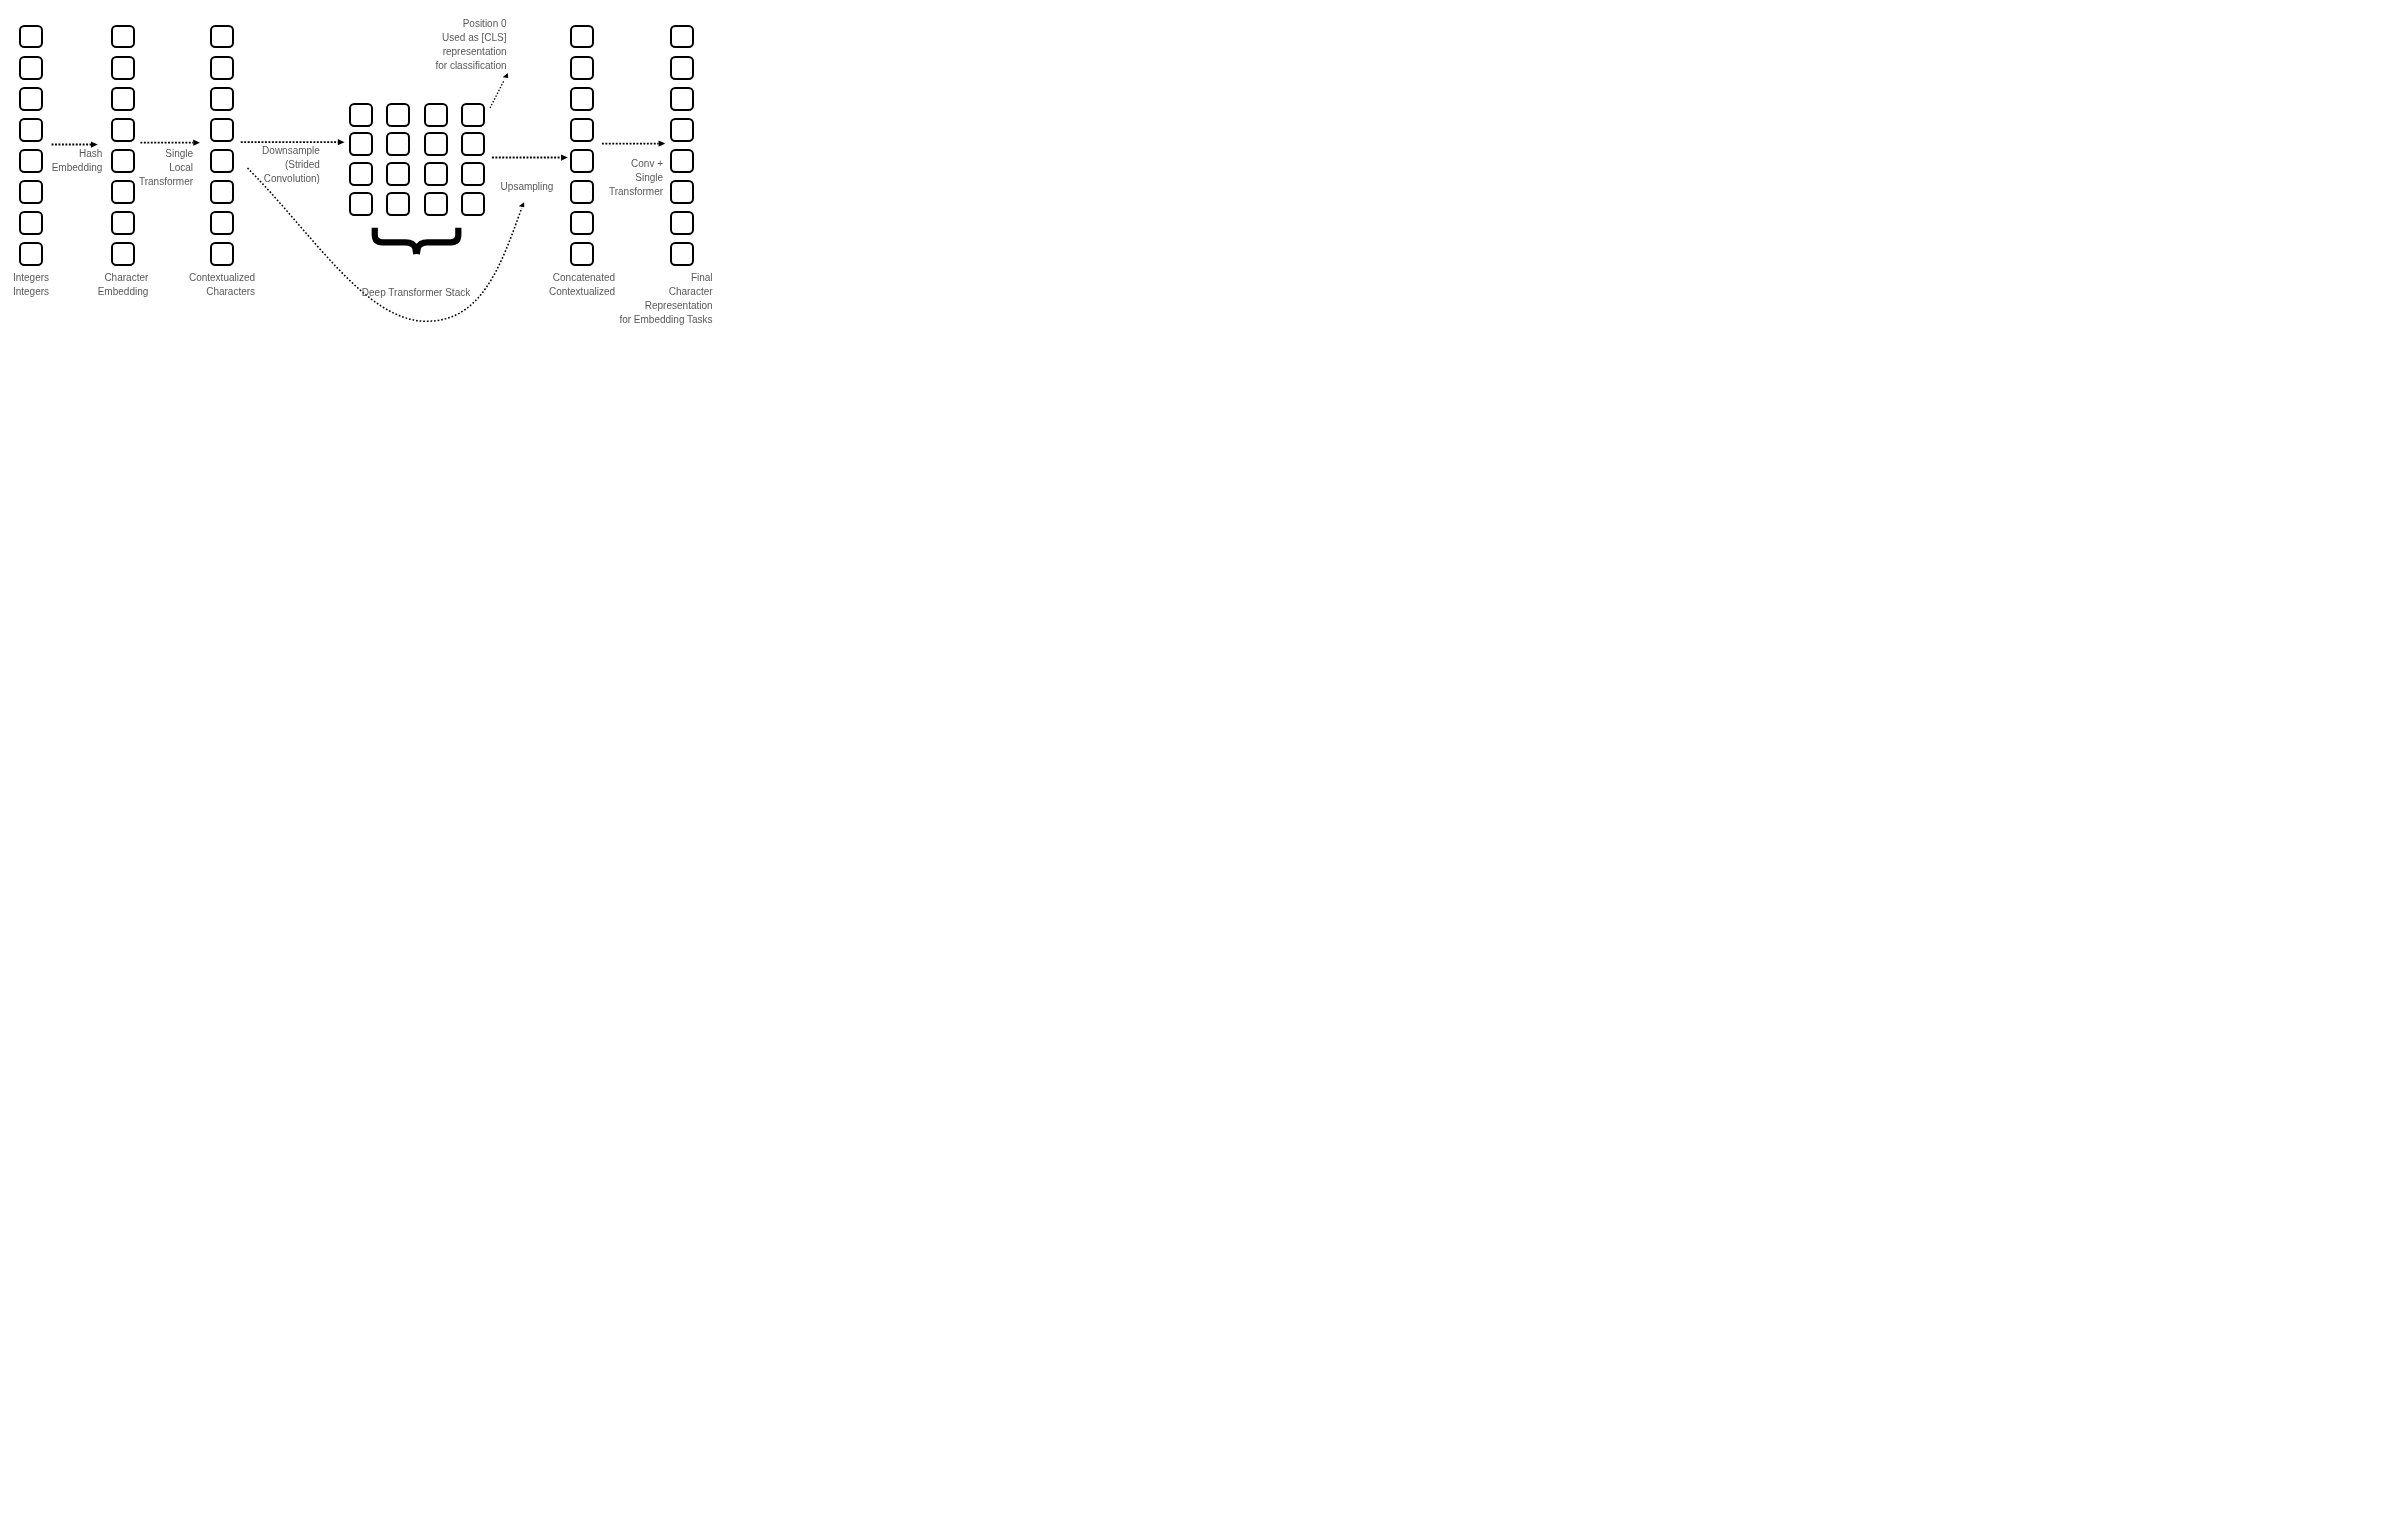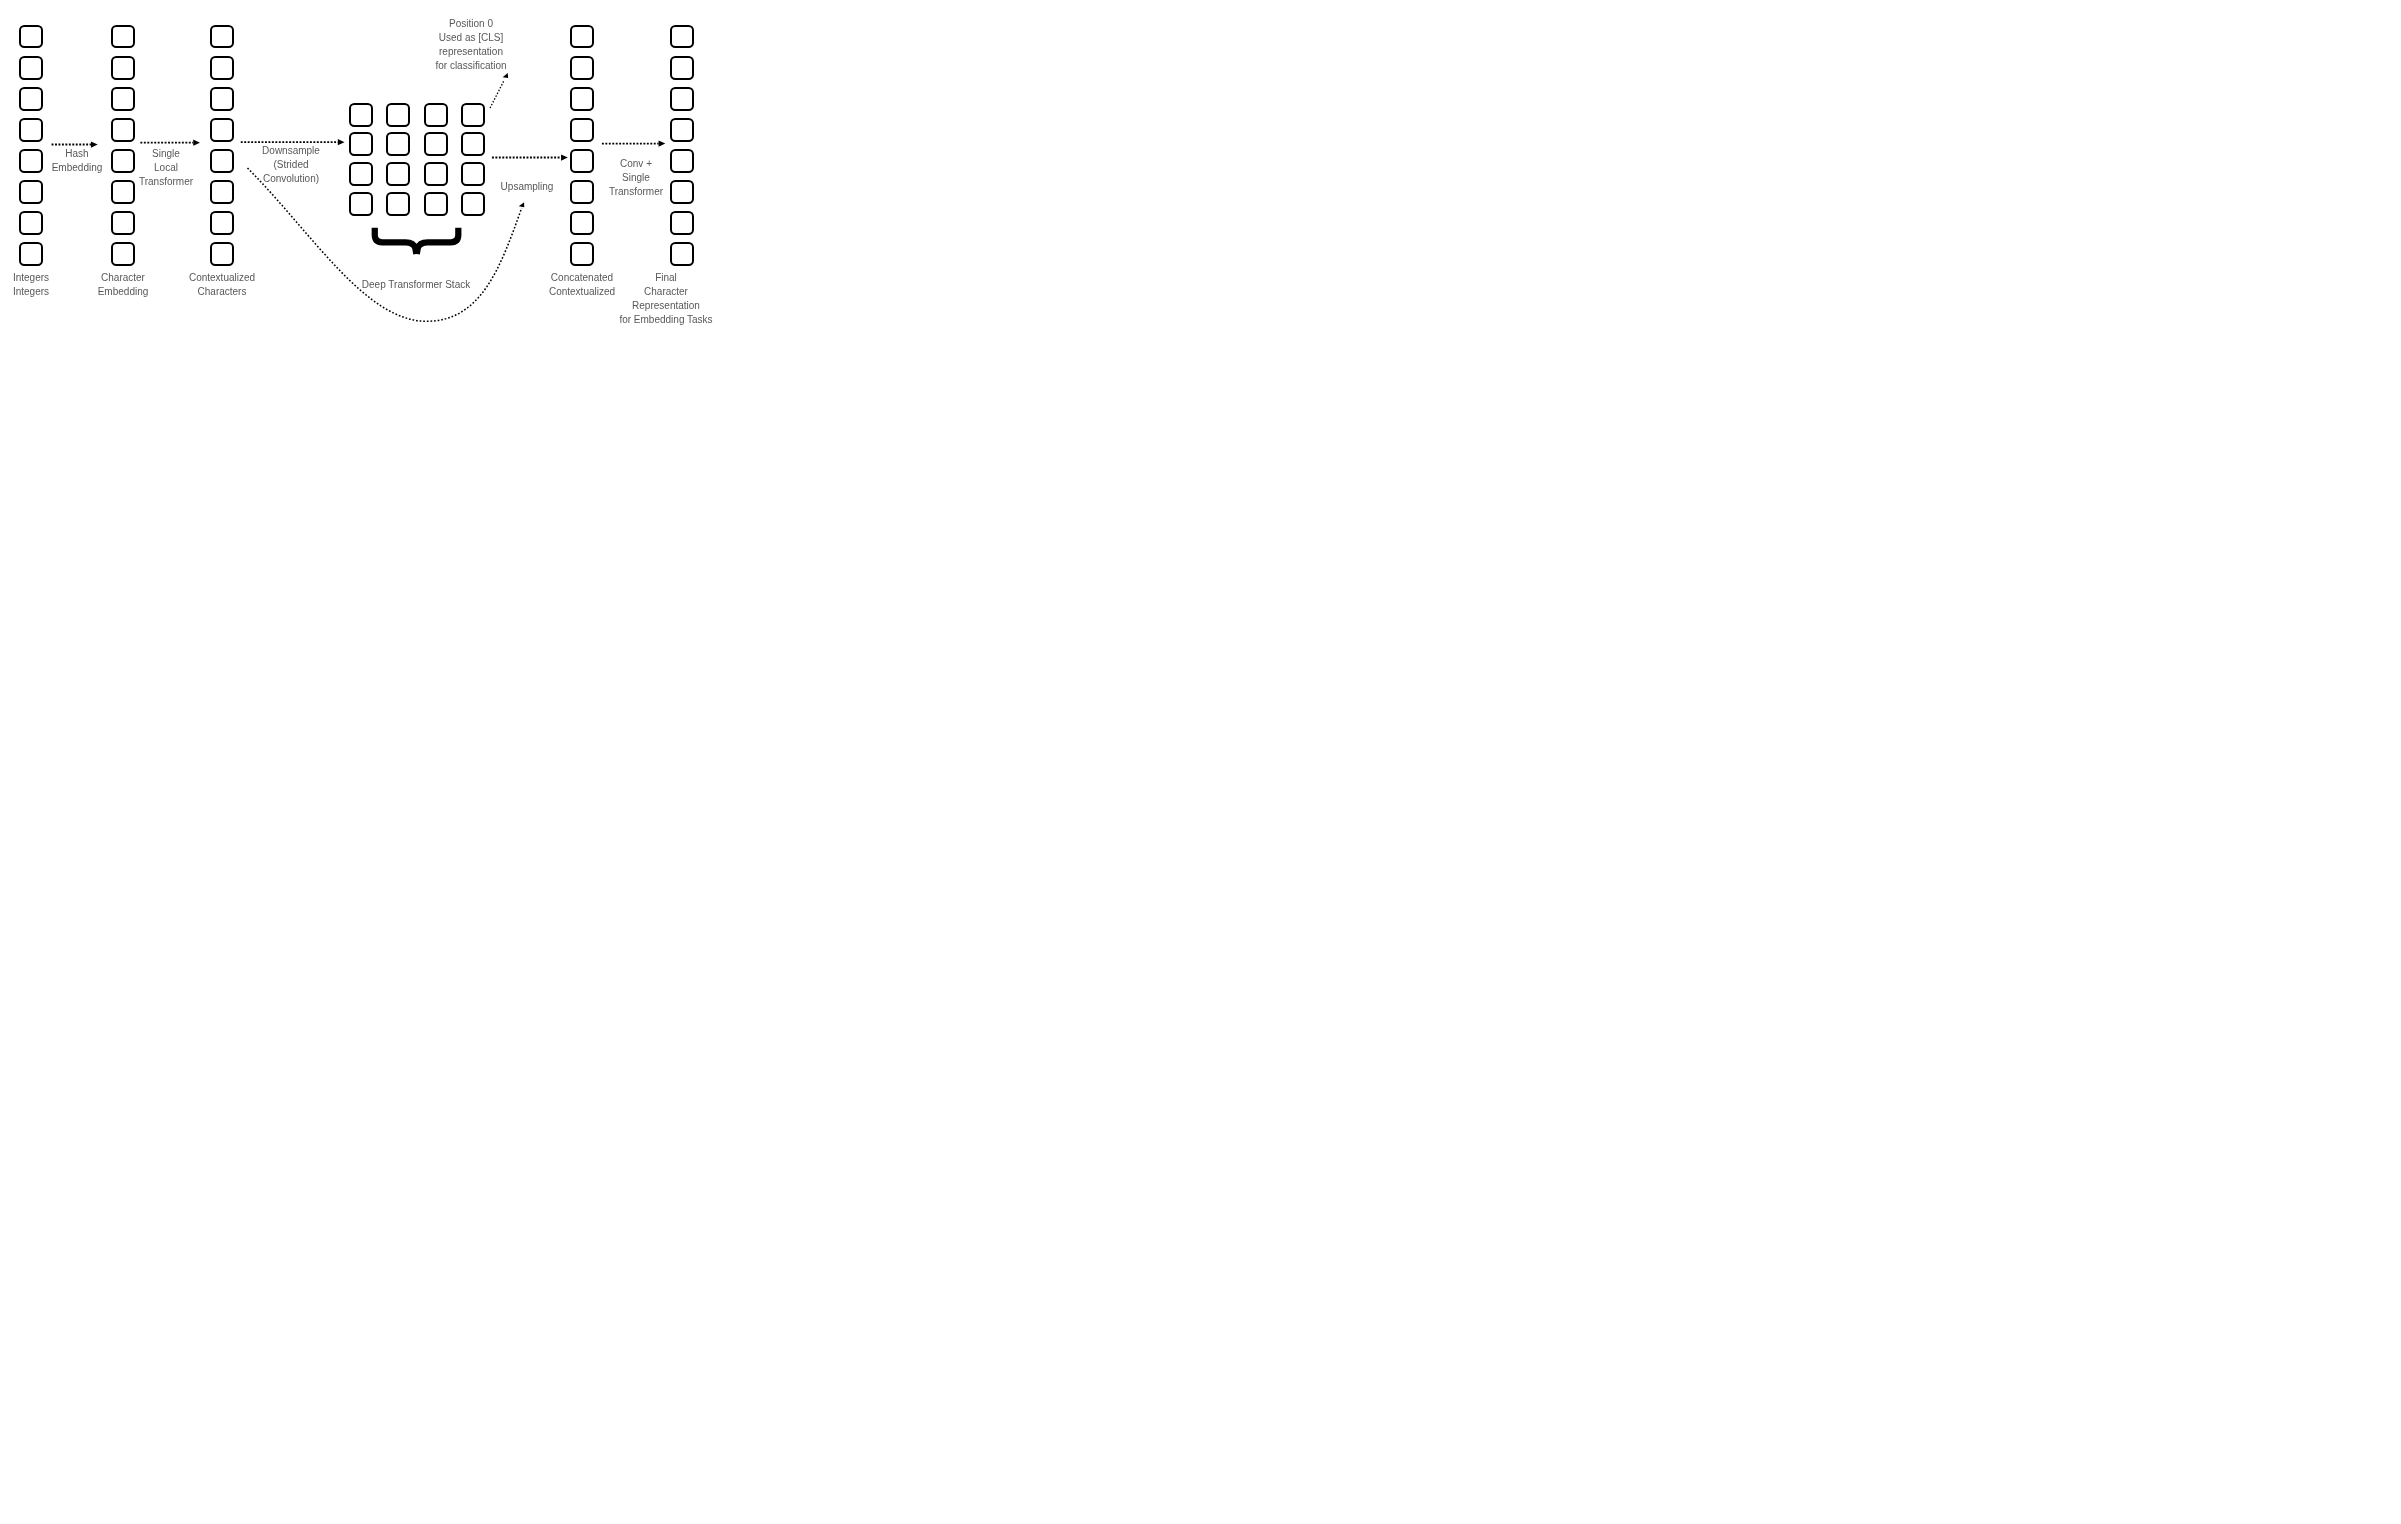--- a/index.html
+++ b/index.html
@@ -14,21 +14,21 @@
     position:absolute;
     box-sizing:border-box;
     width:23.5px;height:23.5px;
     border:2.2px solid #000;
     border-radius:5.3px;
     background:#fff;
   }
   .lbl{
     position:absolute;
     transform:translateX(-50%);
-    text-align:center;
+    text-align:right;
     color:#58585a;
     font-size:10px;
     line-height:14px;
     white-space:nowrap;
   }
   svg#overlay{position:absolute;left:0;top:0;}
   .dotline{stroke:#000;stroke-width:4;fill:none;stroke-dasharray:4 3.2;}
   .thinline{stroke:#000;stroke-width:2.8;fill:none;stroke-dasharray:3 3.6;}
   .curveline{stroke:#000;stroke-width:3.2;fill:none;stroke-dasharray:3.5 4;}
   .ahead{fill:#000;stroke:none;}
@@ -157,21 +157,21 @@
       <div>Concatenated</div>
       <div>Contextualized</div>
     </div>
   <div class="lbl" style="left:666px;top:271px">
       <div>Final</div>
       <div>Character</div>
       <div>Representation</div>
       <div>for Embedding Tasks</div>
     </div>
 
-  <div class="lbl" style="left:416px;top:278px">Deep Transformer Stack</div>
+  <div class="lbl" style="left:416px;top:286px">Deep Transformer Stack</div>
 
   <div class="lbl" style="left:77px;top:147px">
       <div>Hash</div>
       <div>Embedding</div>
     </div>
   <div class="lbl" style="left:166px;top:147px">
       <div>Single</div>
       <div>Local</div>
       <div>Transformer</div>
     </div>

